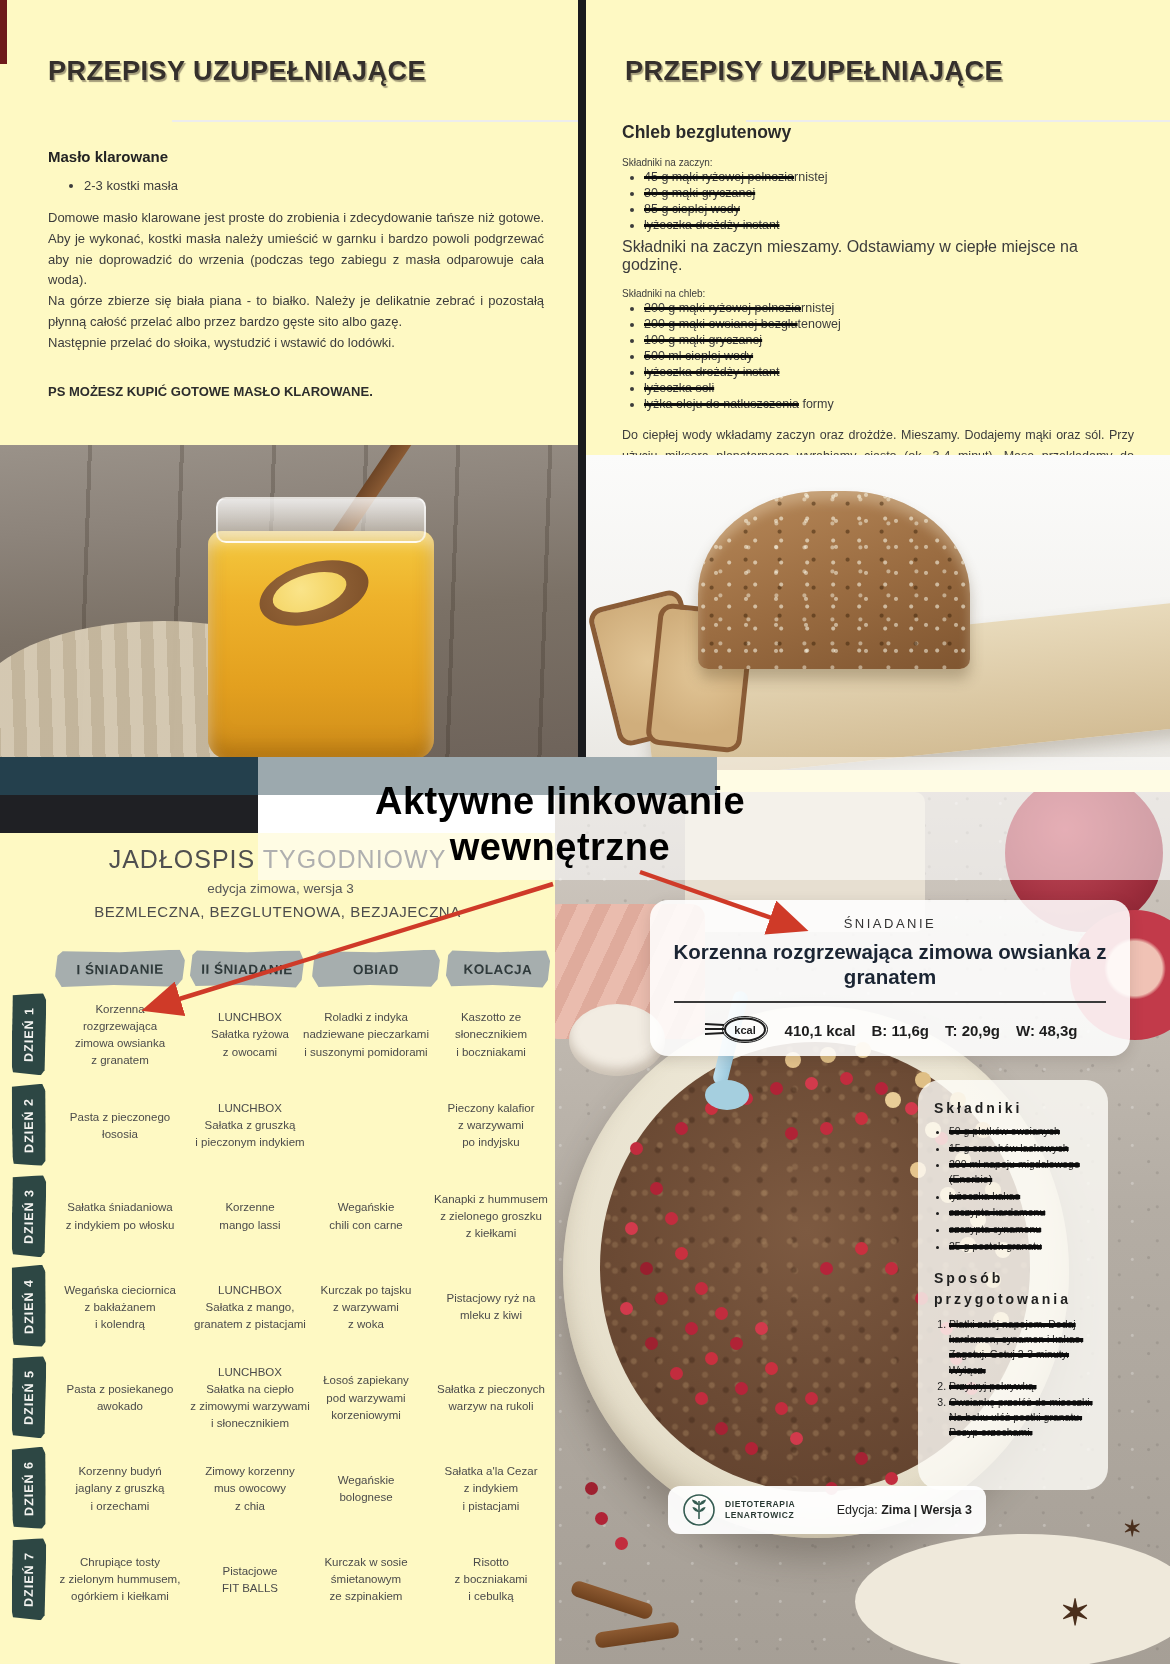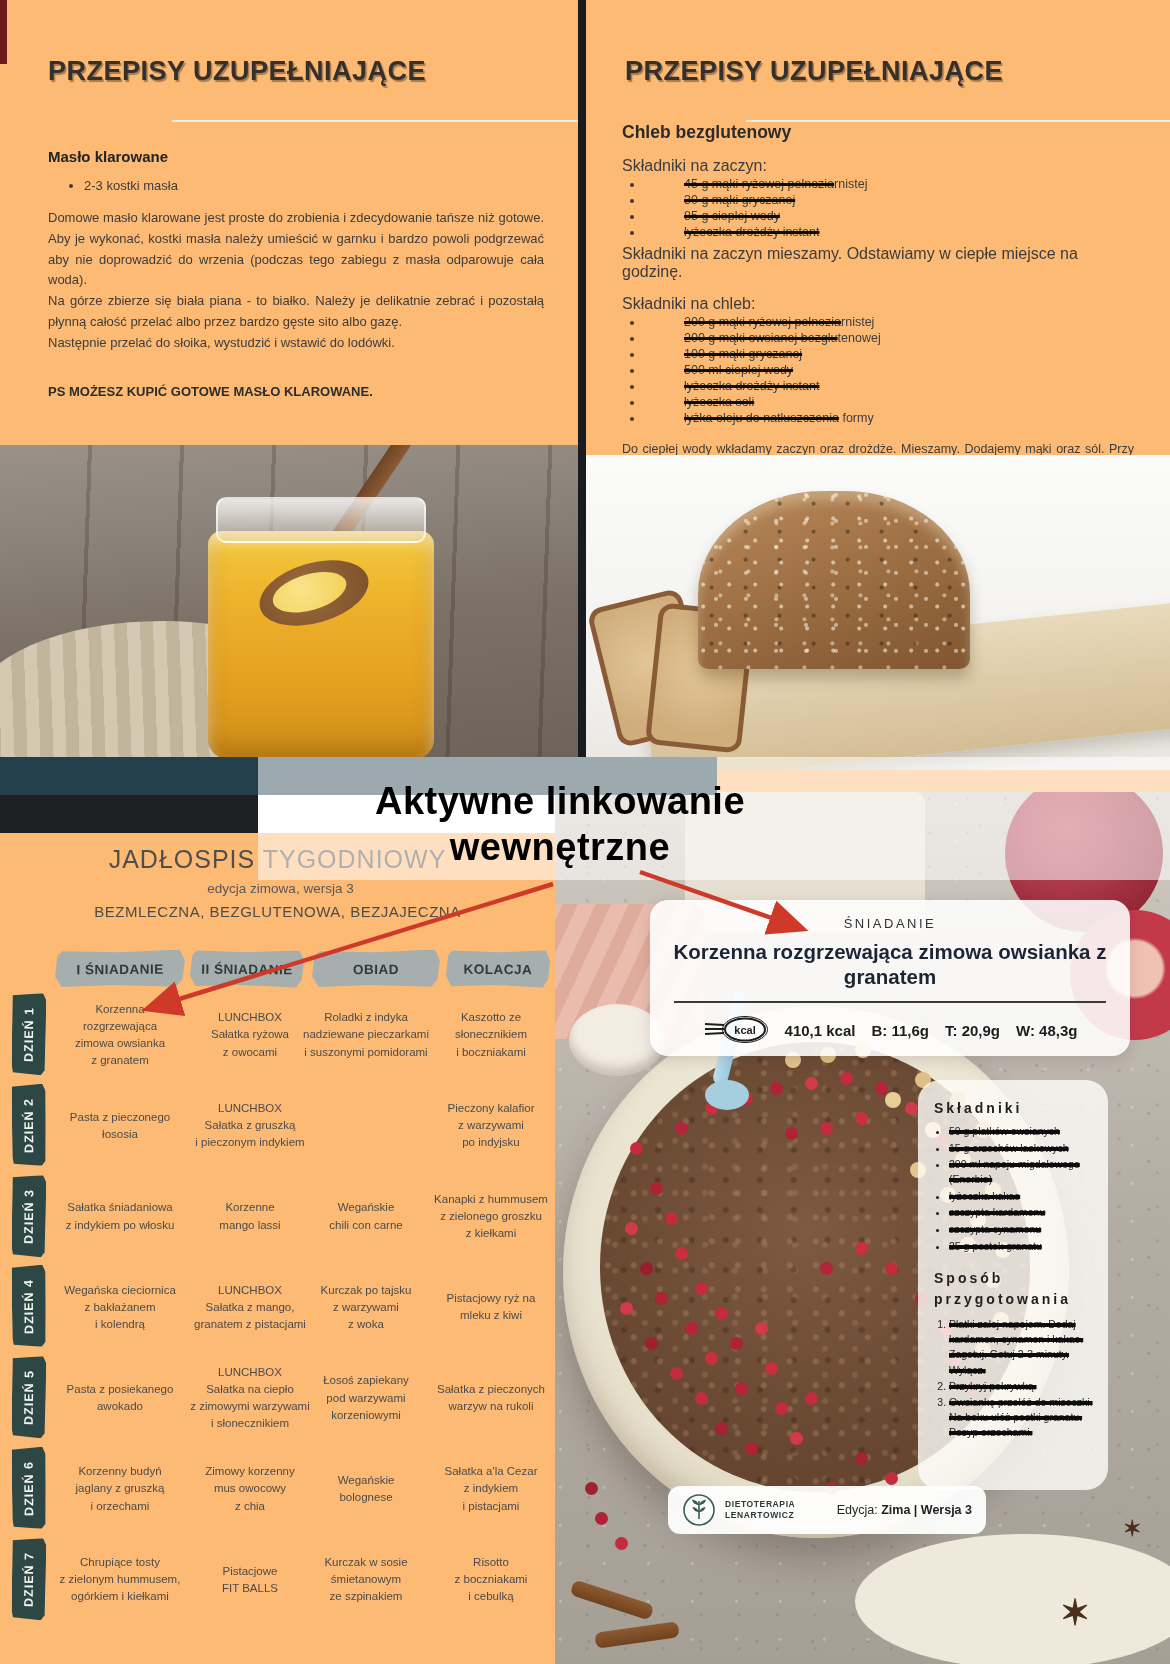--- a/index.html
+++ b/index.html
@@ -1,21 +1,21 @@
 <!DOCTYPE html>
 <html><head>
 <meta charset="utf-8">
 <style>
   html,body{margin:0;padding:0;background:#e8e8e8;}
   #stage{position:relative;width:1170px;height:1664px;overflow:hidden;background:#fff;
          font-family:"Liberation Sans",sans-serif;}
   #stage *{box-sizing:border-box;}
 
   
-  .page{position:absolute;background:#fdba74;z-index:1;padding-left:32px;}
+  .page{position:absolute;background:#fef9c3;z-index:1;padding-left:32px;}
   .bighdr{position:absolute;font-size:27px;font-weight:800;color:#35302c;letter-spacing:.5px;
           text-shadow:1.5px 2px 1px rgba(55,45,35,.45);}
   .hdr-divider{position:absolute;height:2px;background:#ededed;}
 
   
   .tl-h2{position:absolute;left:48px;top:148px;font-size:15px;font-weight:bold;color:#232323;}
   .tl-bullets{position:absolute;left:66px;top:176px;margin:0;padding-left:18px;font-size:13px;color:#3c3c3c;}
   .tl-bullets li{margin:2px 0;}
   .tl-paras{position:absolute;left:48px;top:208px;width:496px;}
   .tl-paras p{margin:0;font-size:13px;line-height:1.6;color:#3c3c3c;text-align:justify;}
@@ -39,24 +39,24 @@
     background:linear-gradient(90deg,#6d4526,#8a5a33);transform:rotate(34deg);transform-origin:top center;}
   .spoon-bowl{position:absolute;left:258px;top:118px;width:112px;height:60px;border-radius:50%;
     background:radial-gradient(circle at 45% 40%,#9a6a3d,#7c4f28);transform:rotate(-16deg);}
   .butter-blob{position:absolute;left:14px;top:10px;width:76px;height:36px;border-radius:50%;
     background:radial-gradient(circle at 40% 35%,#fae48a,#f2cf56);}
 
   
   .tr-border{position:absolute;left:0;top:0;width:8px;height:757px;background:#1a1b1e;}
   .tr-content{position:absolute;left:44px;top:122px;width:512px;color:#3c3c3c;}
   .tr-content h2{margin:0 0 14px 0;font-size:17.5px;font-weight:bold;color:#2b2b2b;}
-  .tr-label{font-size:16px;margin:0 0 2px 0;}
+  .tr-label{font-size:10px;margin:0 0 2px 0;}
   ul.slist{margin:2px 0 6px 0;padding-left:22px;font-size:12.5px;}
   ul.slist li{margin:2px 0;}
-  .st{text-decoration-line:line-through;text-decoration-thickness:3px;text-decoration-color:#0d0d0d;margin-left:40px;}
+  .st{text-decoration-line:line-through;text-decoration-thickness:3px;text-decoration-color:#0d0d0d;}
   .tr-note{font-size:16px;margin:2px 0 14px 0;}
   .tr-para{font-size:12.5px;line-height:1.65;text-align:justify;margin-top:14px;}
 
   
   .photo-bread{position:absolute;left:8px;top:455px;width:584px;height:315px;overflow:hidden;
     background:linear-gradient(180deg,#fbfbfa 0%,#f2f1ee 70%,#e9e7e2 100%);}
   .board{position:absolute;left:60px;top:170px;width:640px;height:125px;border-radius:12px;
     background:linear-gradient(180deg,#e8dabb,#d3bd95);transform:rotate(-6deg);
     box-shadow:0 10px 16px rgba(90,75,50,.25);}
   .loaf{position:absolute;left:112px;top:36px;width:272px;height:178px;

